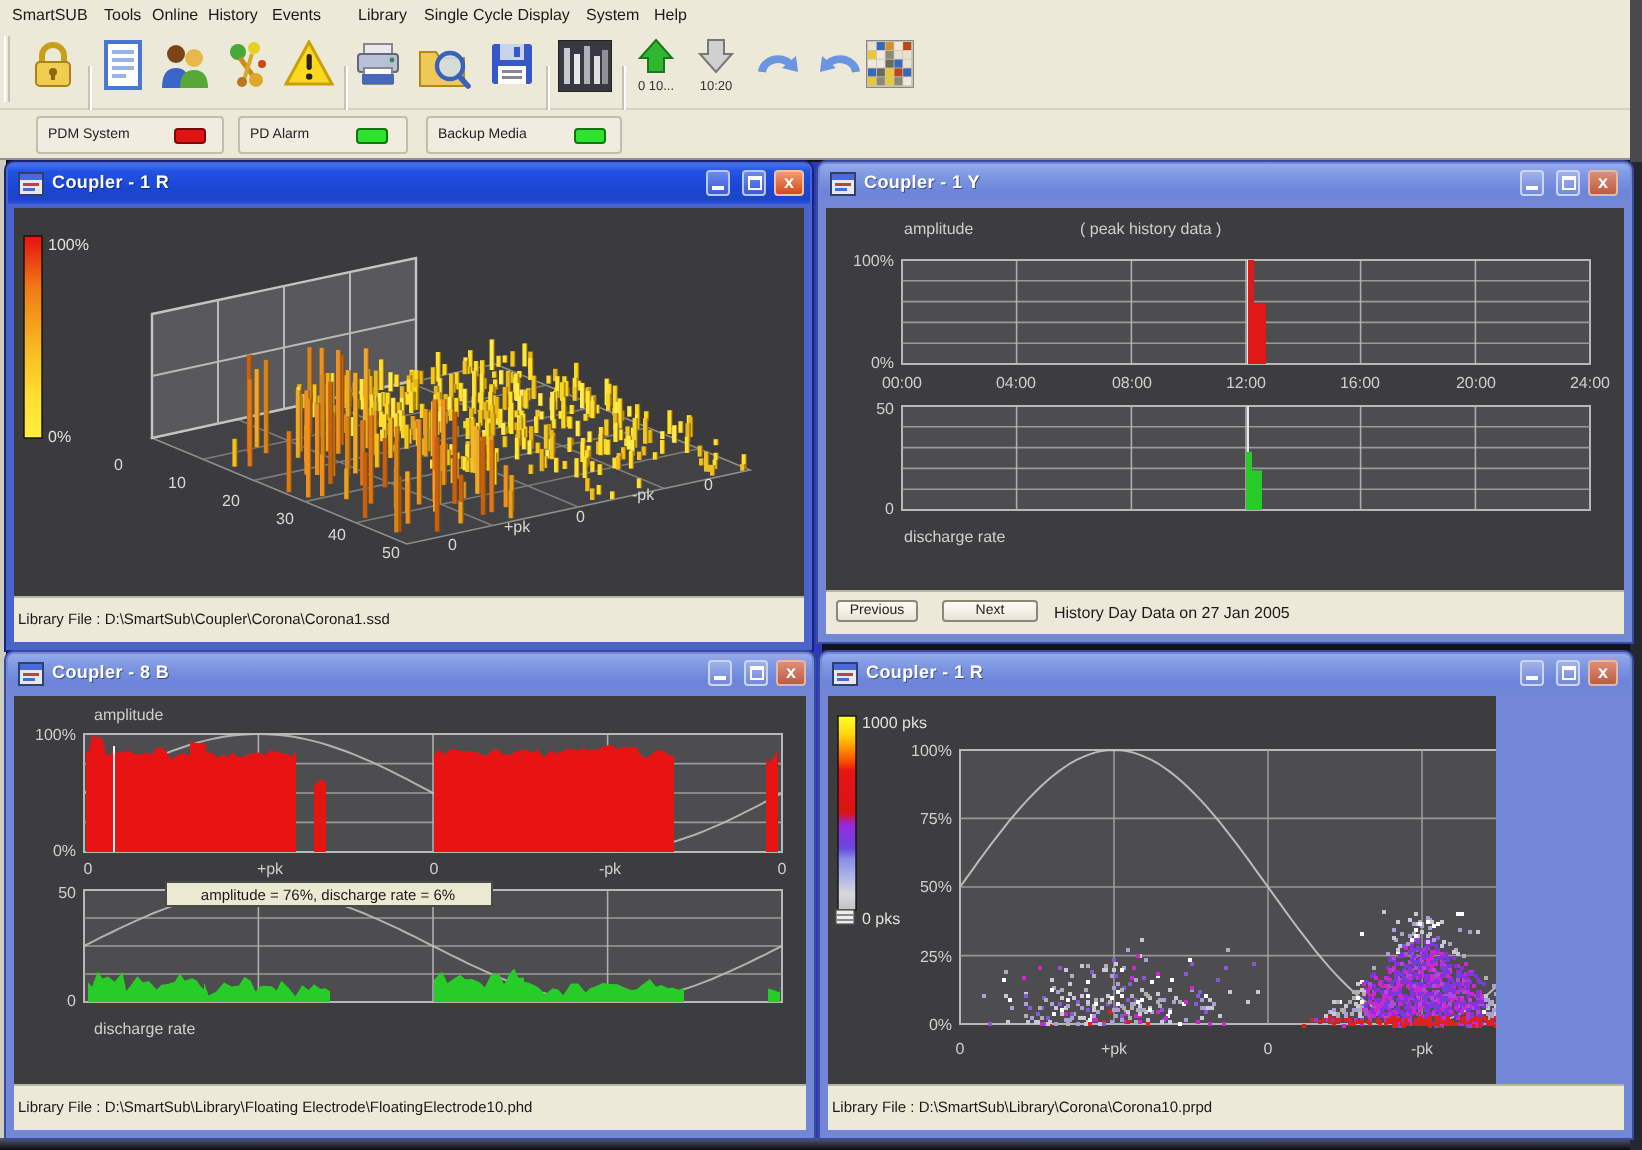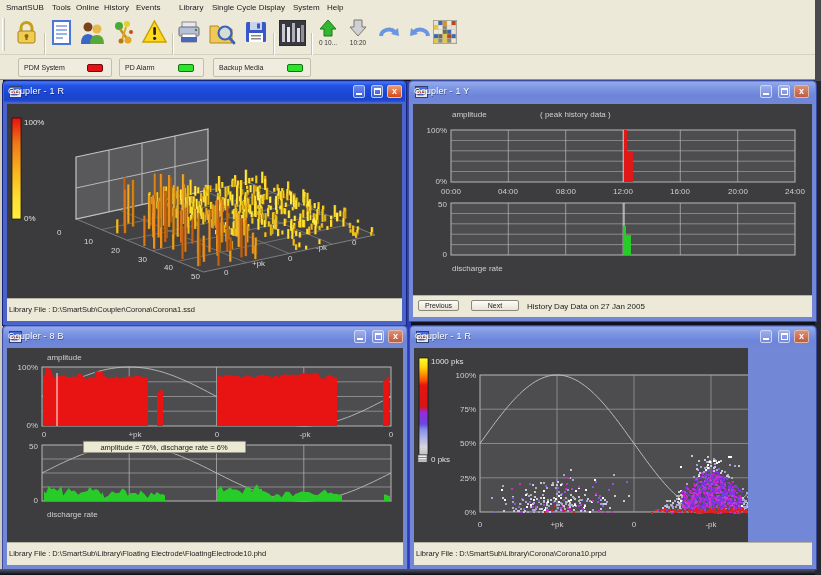--- a/index.html
+++ b/index.html
@@ -7,21 +7,21 @@
 .menubar span{position:absolute;top:3px}
 .toolbar{position:absolute;left:0;top:14px;width:821px;height:41px;background:#ece9d8;border-bottom:1px solid #d6d2c2}
 .indrow{position:absolute;left:0;top:55px;width:821px;height:25px;background:#ece9d8;border-bottom:1px solid #8f8f8f}
 .grip{position:absolute;left:2px;top:4px;width:3px;height:33px;border-left:1px solid #fff;border-right:1px solid #c6c2b2}
 .sep{position:absolute;top:19px;width:2px;height:31px;border-left:1px solid #c6c2b2;border-right:1px solid #fff}
 .ibox{position:absolute;top:3px;height:19px;background:#f0ede0;border:1px solid #c2beac;border-radius:2px;font-size:7px;color:#222}
 .ibox .lab{position:absolute;left:5px;top:5px;white-space:nowrap}
 .led{position:absolute;top:5px;width:16px;height:8px;border-radius:2px}
 .win{position:absolute;border-radius:4px 4px 0 0}
 .tb{position:absolute;left:1px;right:1px;top:1px;height:20px;border-radius:3px 3px 0 0;overflow:hidden}
-.tb .ttl{position:absolute;left:4px;top:4px;font-size:9px;font-weight:normal;color:#fff;letter-spacing:0.2px;text-shadow:0.5px 0.5px 0 rgba(0,0,30,0.45)}
+.tb .ttl{position:absolute;left:22px;top:4px;font-size:9px;font-weight:bold;color:#fff;letter-spacing:0.2px;text-shadow:0.5px 0.5px 0 rgba(0,0,30,0.45)}
 .btns{position:absolute;right:3px;top:3px;height:13px}
 .btn{position:relative;float:left;width:12px;height:13px;margin-left:6px;border-radius:2px}
 .ct{position:absolute;overflow:hidden}
 .sbar{position:absolute;background:#ece9d8;font-size:7.5px;color:#1a1a1a;border-top:1px solid #b8b4a4}
 .sbar .t{position:absolute;left:2px;top:6px;white-space:nowrap}
 .xbtn{position:absolute;height:11px;background:linear-gradient(180deg,#fdfcf8,#e8e4d4);border:1px solid #8a887a;border-radius:2px;font-size:7px;color:#222;text-align:center;line-height:10px}
 </style></head><body>
 <div style="position:absolute;left:0;top:80px;width:821px;height:495px;background:#10131f"></div>
 <div style="position:absolute;left:405px;top:81px;width:6px;height:488px;background:#2a3ab8"></div>
 <div style="position:absolute;left:0;top:569px;width:821px;height:6px;background:linear-gradient(180deg,#565b74,#0a0a0e)"></div>

